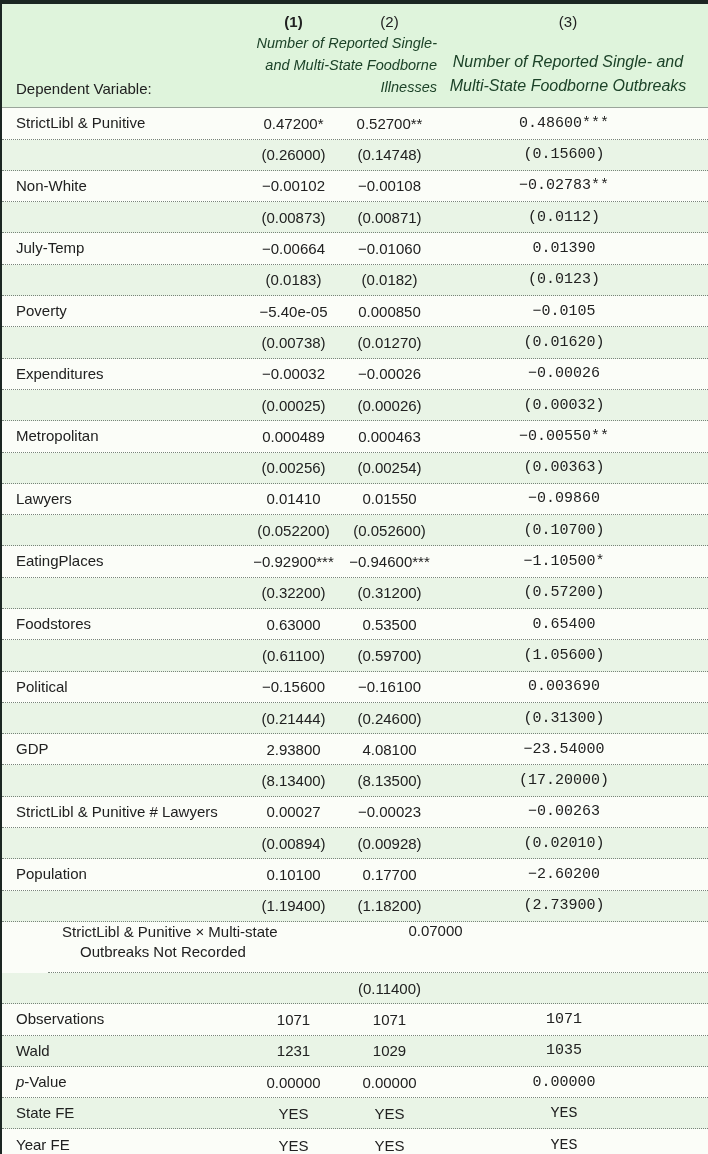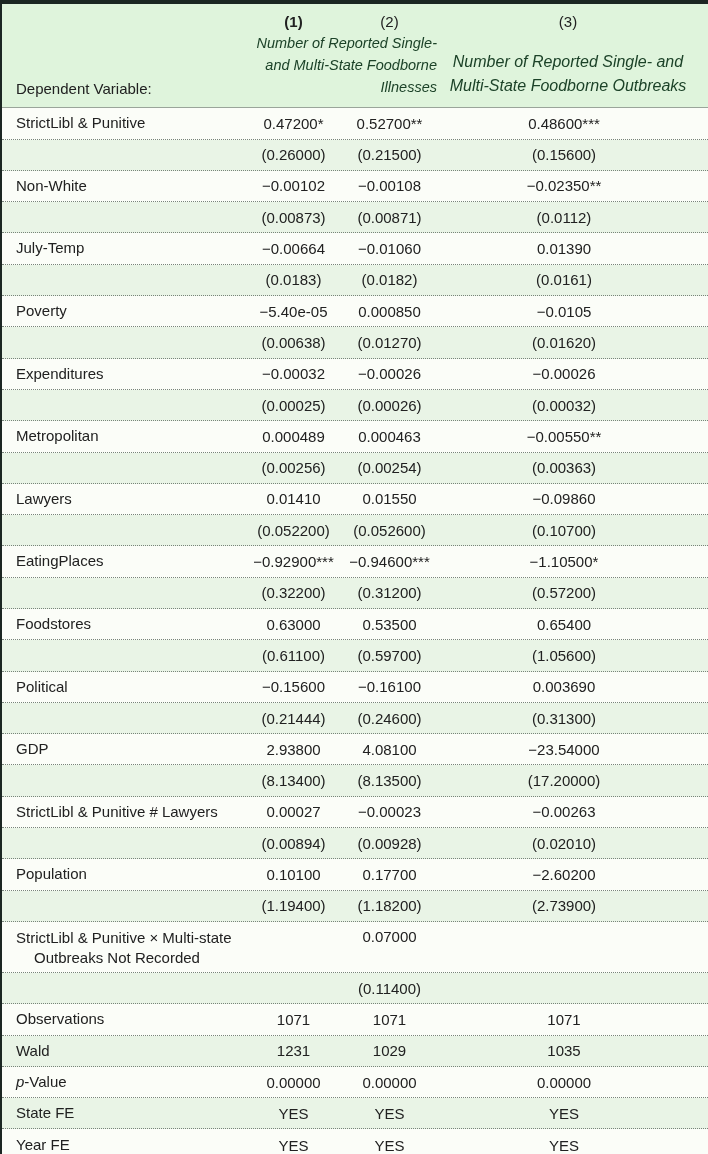--- a/index.html
+++ b/index.html
@@ -82,25 +82,25 @@
   .row:last-child{ border-bottom:none; }
   .row.green{ background:var(--row-green); }
   .row.white{ background:var(--row-white); }
   .cell.lbl{
     padding-left:32px;
     text-indent:-18px;
     padding-right:6px;
     line-height:1.35;
   }
   .cell.val{ text-align:center; white-space:nowrap; }
-  .cell.c3{ padding-right:17px; }
+  .cell.c3{ padding-right:17px;font-family:Liberation Mono, monospace; }
   .row.tall{
     min-height:51px;
     align-items:flex-start;
-    padding-top:6px;
+    margin-left:46px;
   }
   em{ font-style:italic; }
 </style>
 </head>
 <body>
 
 <div class="table">
 
   <div class="thead">
     <div class="num-row">
@@ -119,56 +119,56 @@
   <div>
       <div class="row white">
         <div class="cell lbl">StrictLibl &amp; Punitive</div>
         <div class="cell val c1">0.47200*</div>
         <div class="cell val c2">0.52700**</div>
         <div class="cell val c3">0.48600***</div>
       </div>
       <div class="row green">
         <div class="cell lbl"></div>
         <div class="cell val c1">(0.26000)</div>
-        <div class="cell val c2">(0.21500)</div>
+        <div class="cell val c2">(0.14748)</div>
         <div class="cell val c3">(0.15600)</div>
       </div>
       <div class="row white">
         <div class="cell lbl">Non-White</div>
         <div class="cell val c1">−0.00102</div>
         <div class="cell val c2">−0.00108</div>
-        <div class="cell val c3">−0.02350**</div>
+        <div class="cell val c3">−0.02783**</div>
       </div>
       <div class="row green">
         <div class="cell lbl"></div>
         <div class="cell val c1">(0.00873)</div>
         <div class="cell val c2">(0.00871)</div>
         <div class="cell val c3">(0.0112)</div>
       </div>
       <div class="row white">
         <div class="cell lbl">July-Temp</div>
         <div class="cell val c1">−0.00664</div>
         <div class="cell val c2">−0.01060</div>
         <div class="cell val c3">0.01390</div>
       </div>
       <div class="row green">
         <div class="cell lbl"></div>
         <div class="cell val c1">(0.0183)</div>
         <div class="cell val c2">(0.0182)</div>
-        <div class="cell val c3">(0.0161)</div>
+        <div class="cell val c3">(0.0123)</div>
       </div>
       <div class="row white">
         <div class="cell lbl">Poverty</div>
         <div class="cell val c1">−5.40e-05</div>
         <div class="cell val c2">0.000850</div>
         <div class="cell val c3">−0.0105</div>
       </div>
       <div class="row green">
         <div class="cell lbl"></div>
-        <div class="cell val c1">(0.00638)</div>
+        <div class="cell val c1">(0.00738)</div>
         <div class="cell val c2">(0.01270)</div>
         <div class="cell val c3">(0.01620)</div>
       </div>
       <div class="row white">
         <div class="cell lbl">Expenditures</div>
         <div class="cell val c1">−0.00032</div>
         <div class="cell val c2">−0.00026</div>
         <div class="cell val c3">−0.00026</div>
       </div>
       <div class="row green">

